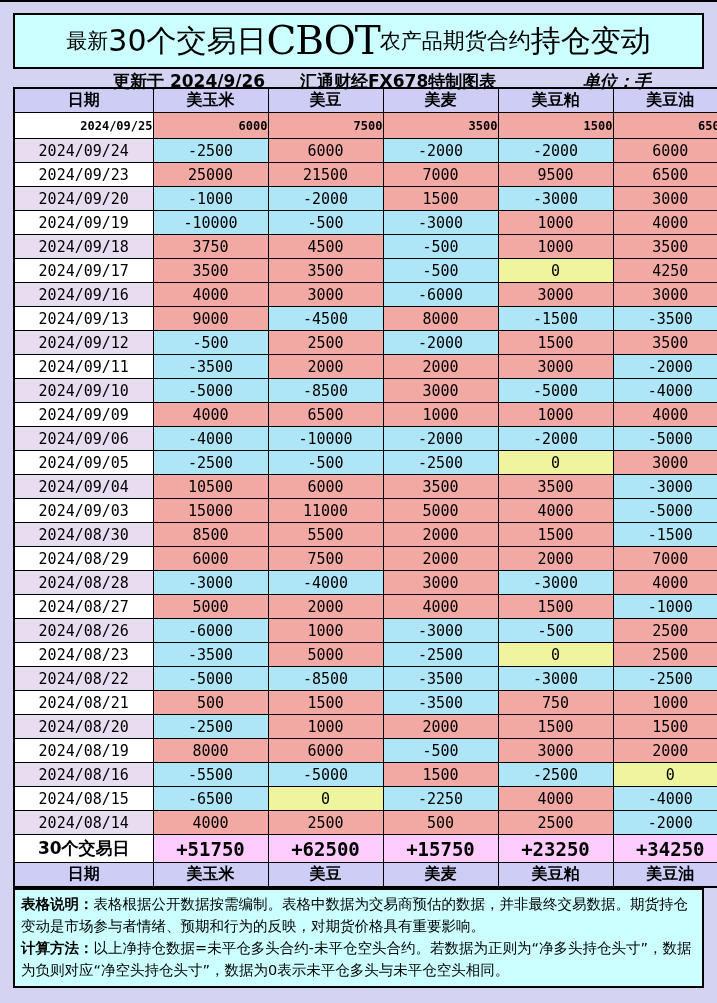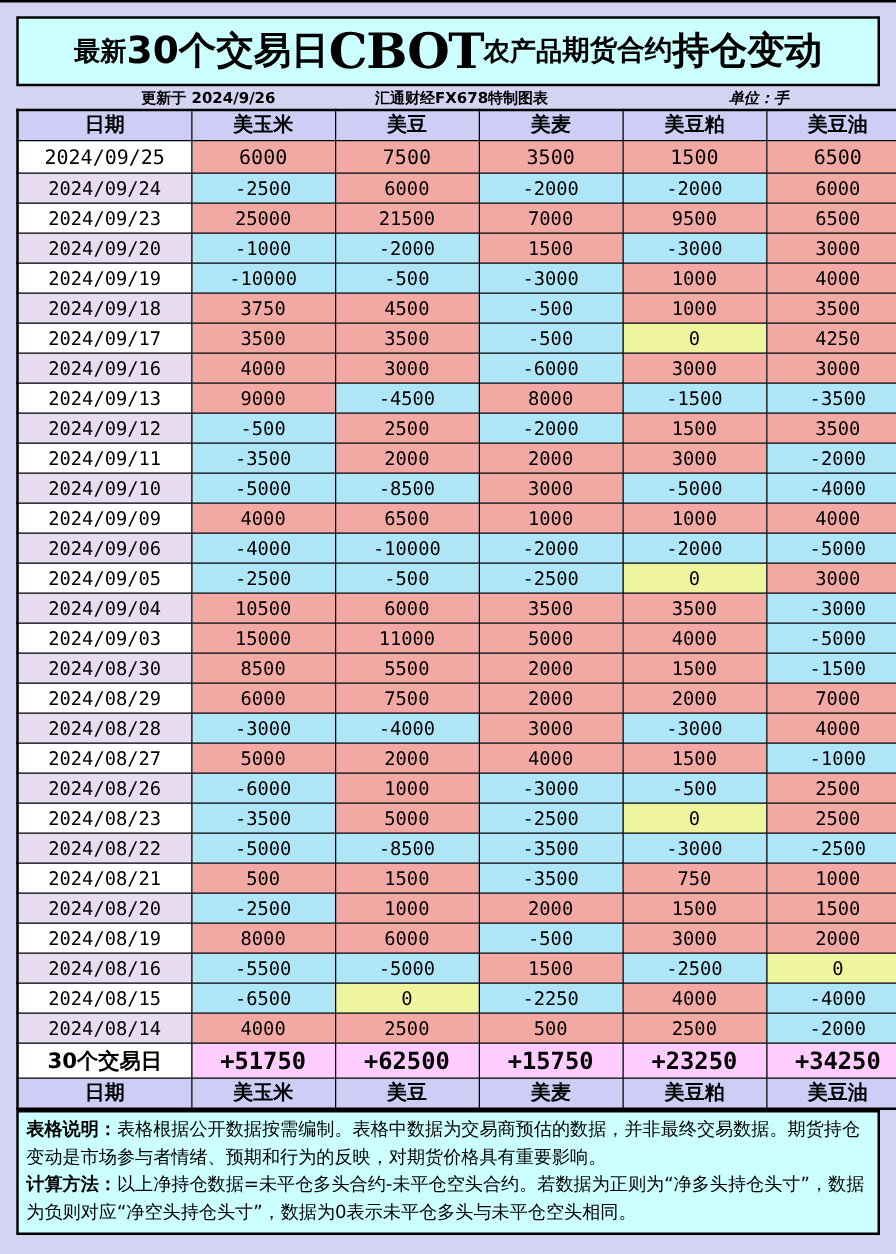--- a/index.html
+++ b/index.html
@@ -11,30 +11,30 @@
     overflow:hidden;
   }
   .topline{height:2px;background:#000;}
   
   .title-box{
     margin:11px 13px 0 13px;
     height:52px;
     background:var(--panel_bg,#CCFFFF);
     border:2px solid #000;
     display:flex;align-items:flex-end;justify-content:center;
-    font-weight:bold;white-space:nowrap;
+    font-weight:normal;white-space:nowrap;
   }
   .tseg{line-height:52px;}
   .t-sm{font-size:21px;}
   .t-lg{font-size:30px;}
   .t-latin{font-size:39px;font-family:"DejaVu Serif",serif;letter-spacing:-1px;}
   .t-md{font-size:21px;}
   .t-sm2{font-size:22px;}
   
-  .subtitle{position:relative;height:18px;font-size:12px;font-weight:600;}
+  .subtitle{position:relative;height:18px;font-size:17px;font-weight:600;}
   .subtitle span{position:absolute;top:1px;white-space:nowrap;}
   .sub-updated{left:113px;}
   .sub-source{left:300px;}
   .sub-unit{left:583px;font-style:italic;}
   
   table.grid{
     margin:0 13px;
     width:716px;
     border-collapse:collapse;
     table-layout:fixed;
@@ -48,21 +48,21 @@
     overflow:hidden;white-space:nowrap;
   }
   .grid col.c-date{width:139px;}
   .grid th{background:var(--header_bg,#CDCDF6);font-weight:bold;font-size:16px;height:23px;}
   td.date{background:#FFFFFF;font-family:"DejaVu Sans Mono",monospace;}
   tr.alt td.date{background:var(--date_alt,#E8DCF0);}
   td.val{font-family:"DejaVu Sans Mono",monospace;}
   td.pos{background:var(--positive,#F2A9A3);}
   td.neg{background:var(--negative,#AEE6F8);}
   td.zero{background:var(--zero,#EFF49E);}
-  tr.first td{font-weight:normal;font-size:16px;height:25px;}
+  tr.first td{font-weight:bold;font-size:12px;height:25px;text-align:right;}
   tr.summary td{font-weight:bold;height:27px;}
   tr.summary td.date{font-size:17px;background:#FFFFFF;font-family:"DejaVu Sans",sans-serif;}
   tr.summary td.val{font-size:19px;background:var(--summary,#FFCCFF);}
   
   .notes{
     margin:0 13px;
     background:var(--panel_bg,#CCFFFF);
     border:2px solid #000;
     border-top-width:2px;
     padding:3px 6px 5px 6px;

